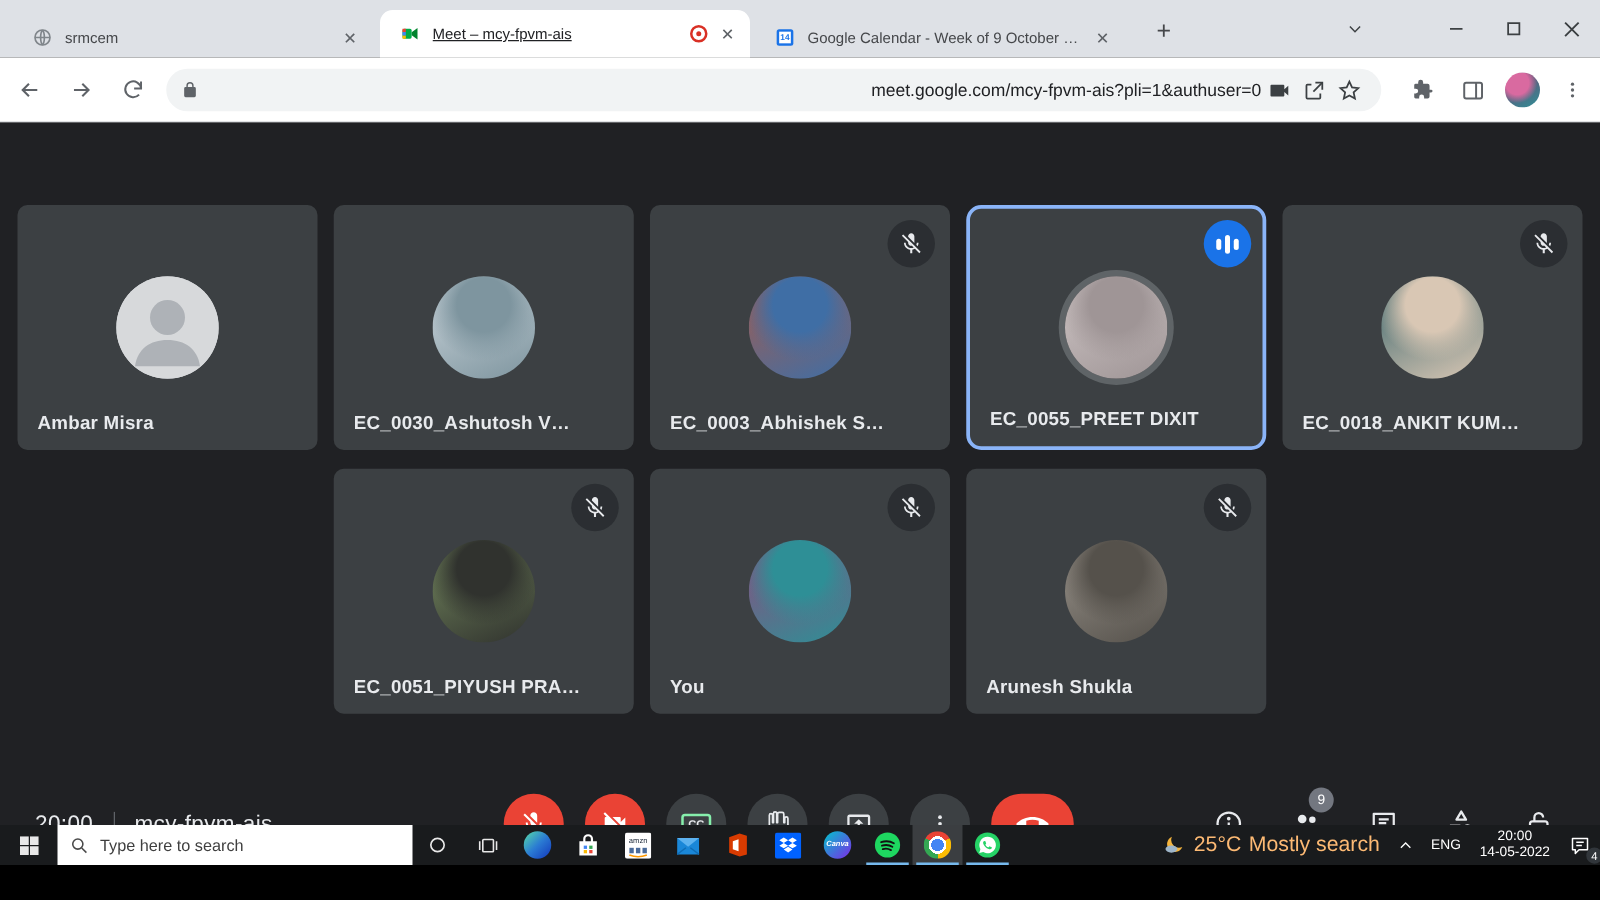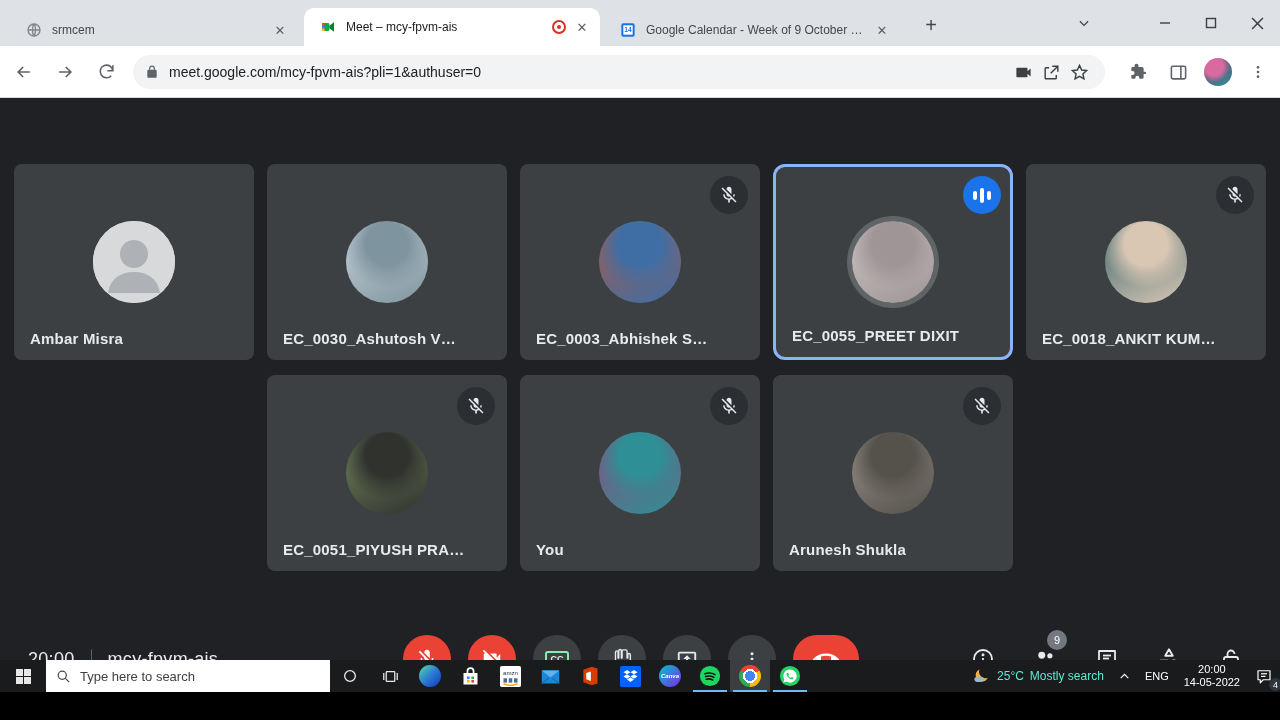--- a/index.html
+++ b/index.html
@@ -19,21 +19,21 @@
   .recdot::after { content:""; position:absolute; left:3px; top:3px; width:4px; height:4px; background:#d93025; border-radius:50%; }
   .newtab { position:absolute; left:918px; top:12px; width:26px; height:26px; display:flex; align-items:center; justify-content:center; font-size:20px; color:#45474a; border-radius:50%; }
   .wincontrols { position:absolute; right:0; top:0; height:46px; display:flex; align-items:center; }
   .winbtn { width:46px; height:46px; display:flex; align-items:center; justify-content:center; color:#3c4043; }
   .tabsearch { position:absolute; right:176px; top:0; width:40px; height:46px; display:flex; align-items:center; justify-content:center; }
 
   
   .toolbar { position:absolute; top:46px; left:0; width:1280px; height:52px; background:#fff; display:flex; align-items:center; border-bottom:1px solid #d6d9dd; }
   .navbtn { width:34px; height:34px; margin-left:7px; display:flex; align-items:center; justify-content:center; border-radius:50%; }
   .omnibox { position:absolute; left:133px; top:9px; width:972px; height:34px; background:#f1f3f4; border-radius:17px; display:flex; align-items:center; padding:0 12px; }
-  .url { font-size:14px; color:#202124; margin-left:10px; flex:1; }
+  .url { font-size:14px; color:#202124; margin-left:10px; flex:1;text-align:right; }
   .boxicon { width:28px; height:28px; display:flex; align-items:center; justify-content:center; border-radius:50%; flex:0 0 28px; }
   .tb-right { position:absolute; right:8px; top:9px; height:34px; display:flex; align-items:center; gap:12px; }
   .profile-avatar { width:28px; height:28px; border-radius:50%; background:radial-gradient(circle at 35% 30%, #d96aa0 0 35%, transparent 60%), linear-gradient(150deg,#7a3f6e,#2e8f96); }
 
   
   .meet { position:absolute; top:98px; left:0; width:1280px; height:590px; background:#202124; }
   .prow { position:absolute; left:0; width:1280px; display:flex; justify-content:center; gap:13px; }
   #row1 { top:66px; }
   #row2 { top:277px; }
   .tile { position:relative; width:240px; height:196px; background:#3c4043; border-radius:8px; }
@@ -73,21 +73,21 @@
   .tsearch input { width:100%; height:100%; border:none; outline:none; background:transparent; padding-left:34px; font-size:13px; font-family:"Liberation Sans",sans-serif; color:#14532d; }
   .tsearch input::placeholder { color:#3f3f3f; opacity:1; }
   .sysbtn { width:40px; display:flex; align-items:center; justify-content:center; }
   .apps { display:flex; }
   .appslot { position:relative; width:40px; display:flex; align-items:center; justify-content:center; }
   .appslot.active { background:#3b3e41; }
   .appslot.running::after { content:""; position:absolute; bottom:0; left:3px; right:3px; height:2px; background:#76b9ed; }
   .appicon { width:23px; height:23px; display:flex; align-items:center; justify-content:center; }
   .tray { position:absolute; right:0; bottom:0; height:32px; display:flex; align-items:center; }
   .trayitem { display:flex; align-items:center; justify-content:center; height:32px; padding:0 7px; color:#fff; }
-  .wtext { font-size:12px; color:#5eead4; margin-left:6px; white-space:nowrap; }
+  .wtext { font-size:17px; color:#fdba74; margin-left:6px; white-space:nowrap; }
   .lang { font-size:11px; color:#fff; }
   .clock { font-size:11px; color:#fff; text-align:center; line-height:13px; padding:0 8px; }
   .notif { position:relative; }
   .nbadge { position:absolute; right:-2px; bottom:1px; width:13px; height:13px; border-radius:50%; background:#31363b; color:#fff; font-size:9px; display:flex; align-items:center; justify-content:center; }
 </style>
 </head>
 <body>
 
 <div id="stage">
 
@@ -106,21 +106,21 @@
     <div class="tab t2">
       <span class="favicon">
         <svg viewBox="0 0 24 24">
             <rect x="3" y="6" width="11" height="12" rx="2" fill="#00ac47"></rect>
             <rect x="3" y="6" width="4" height="4" fill="#ea4335"></rect>
             <rect x="3" y="14" width="4" height="4" fill="#fbbc04"></rect>
             <rect x="3" y="10" width="4" height="4" fill="#4285f4"></rect>
             <path d="M14 10.2 21 5v14l-7-5.2z" fill="#00832d"></path>
           </svg>
       </span>
-      <span class="tab-title" style="color:#202124;">Meet – mcy-fpvm-ais</span>
+      <span class="tab-title" style="color:#202124;text-decoration:underline;">Meet – mcy-fpvm-ais</span>
       <span class="recdot"></span>
       <span class="tab-close">✕</span>
     </div>
 
     <div class="tab t3">
       <span class="favicon">
         <svg viewBox="0 0 24 24">
             <rect x="2" y="2" width="20" height="20" rx="3" fill="#1a73e8"></rect>
             <rect x="5" y="5" width="14" height="14" fill="#fff"></rect>
             <text x="12" y="15.5" font-size="10" font-weight="bold" text-anchor="middle" fill="#1a73e8" font-family="Liberation Sans,sans-serif">14</text>

